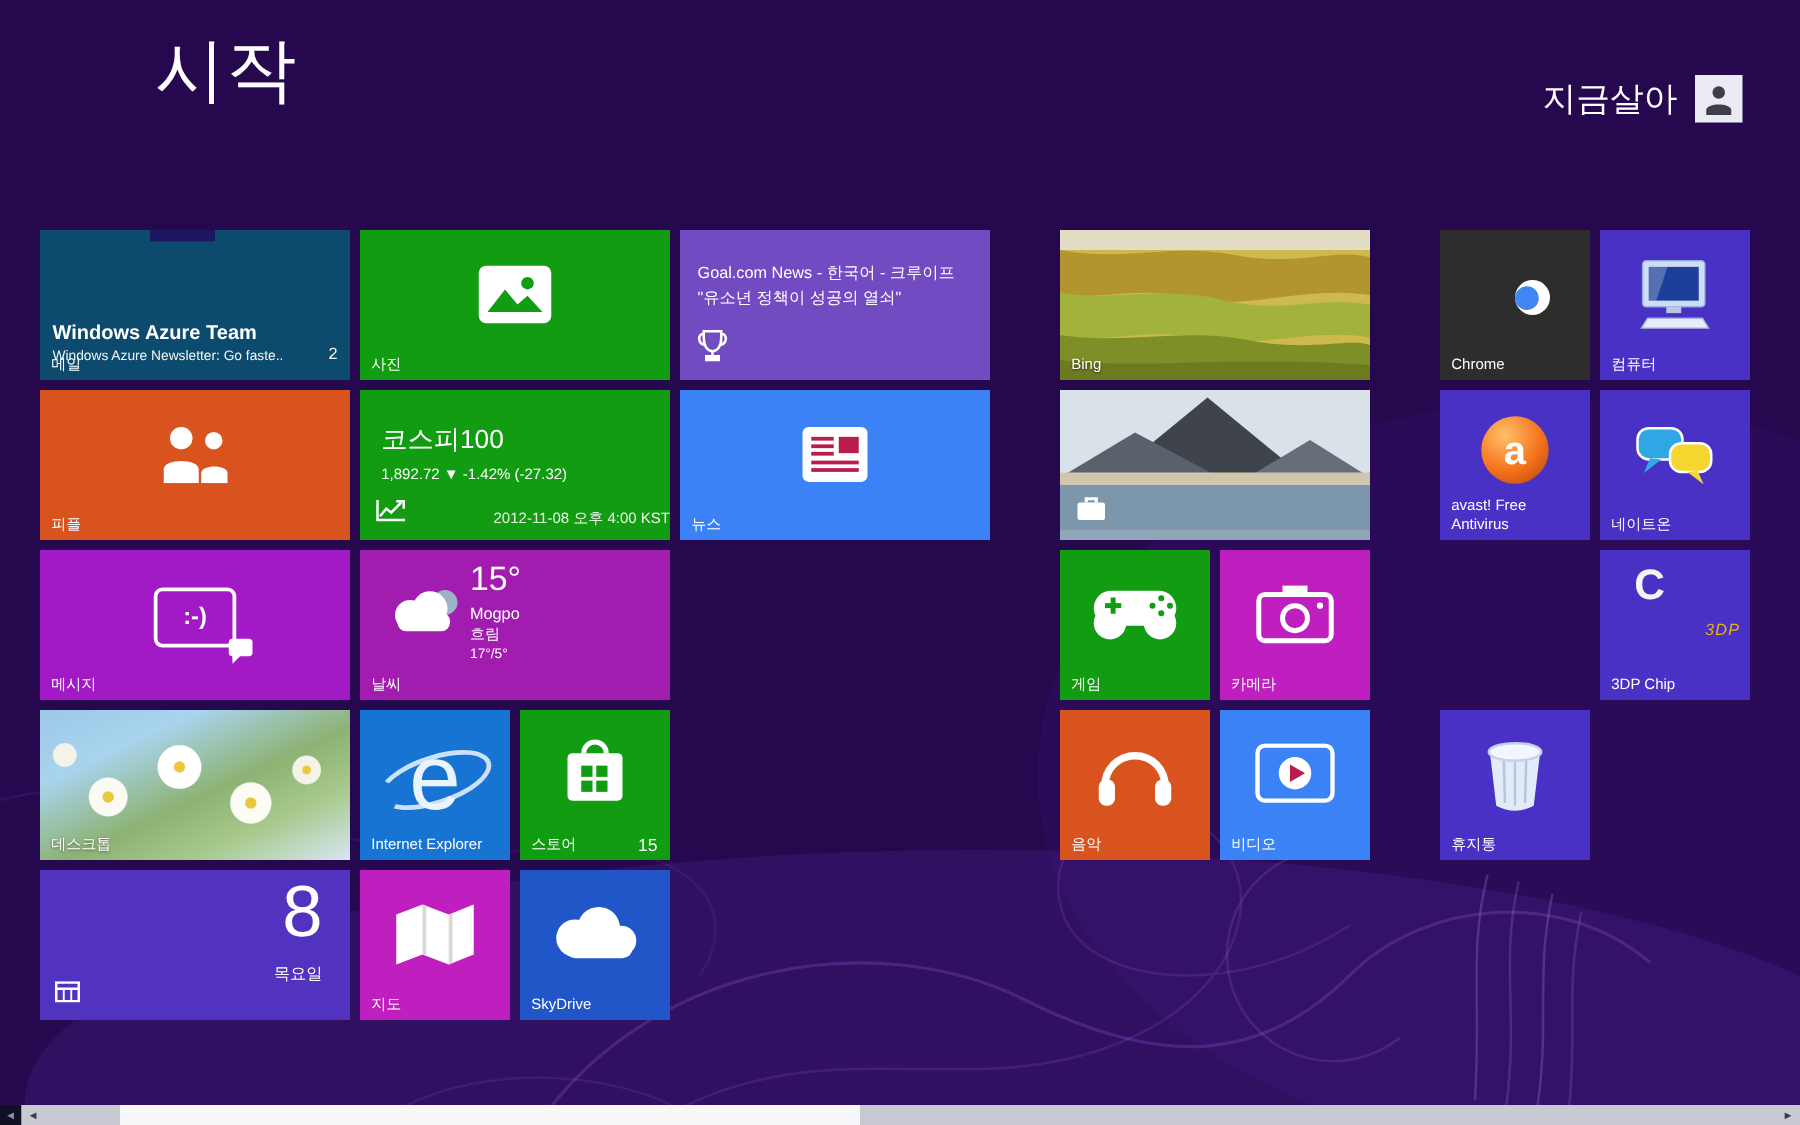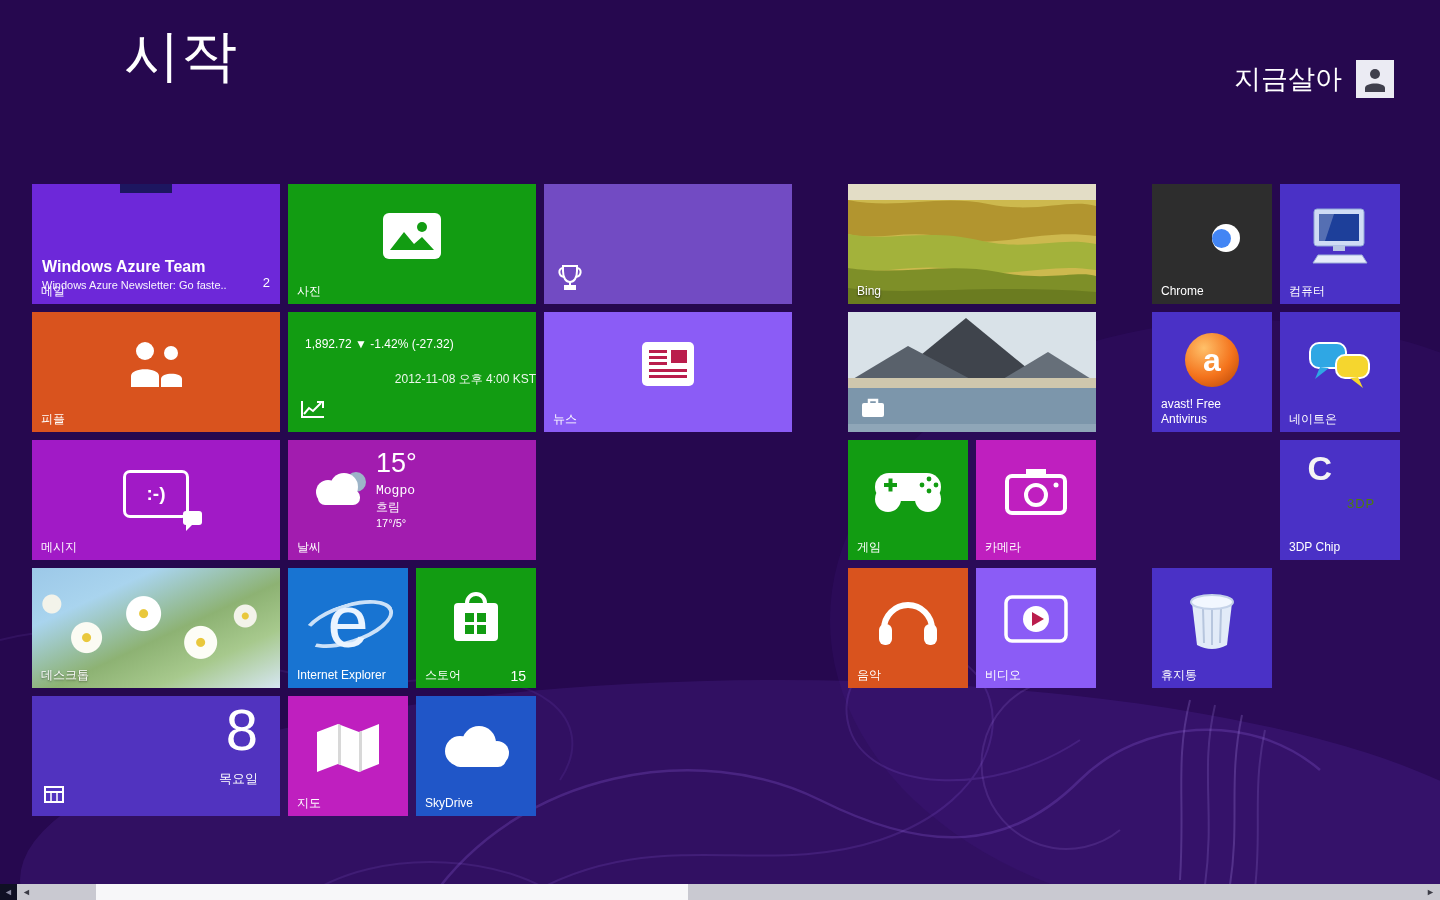--- a/index.html
+++ b/index.html
@@ -12,22 +12,22 @@
   .start-title{position:absolute;left:124px;top:19px;font-size:56px;font-weight:300;letter-spacing:1px;}
   .user-area{position:absolute;right:46px;top:60px;display:flex;align-items:center;gap:14px;cursor:pointer;}
   .user-name{font-size:27px;font-weight:300;}
   .avatar{width:38px;height:38px;background:#ebebf3;display:flex;align-items:center;justify-content:center;}
   
   .group{position:absolute;display:grid;gap:8px;}
   #group1{left:32px;top:184px;grid-template-columns:repeat(6,120px);grid-auto-rows:120px;}
   #group2{left:848px;top:184px;grid-template-columns:repeat(2,120px);grid-auto-rows:120px;}
   #group3{left:1152px;top:184px;grid-template-columns:repeat(2,120px);grid-auto-rows:120px;}
   .tile{position:relative;overflow:hidden;cursor:pointer;}
-  .teal{background:#6d28d9}.green{background:#129c12}.purple{background:#724bc3}
-  .orange{background:#d9531e}.crimson{background:#8b5cf6}.violet{background:#a11ac6}
+  .teal{background:#0c4a6e}.green{background:#129c12}.purple{background:#724bc3}
+  .orange{background:#d9531e}.crimson{background:#3b82f6}.violet{background:#a11ac6}
   .skyblue{background:#a21caf}.calpurple{background:#5133bf}.ieblue{background:#1874d2}
   .magenta{background:#bf1fbf}.sdblue{background:#2056c8}.dark{background:#2d2d2d}
   .accent{background:#4a31c6}
   .tl{position:absolute;left:9px;bottom:4px;right:10px;font-size:12px;line-height:1.3;}
   .brd{position:absolute;right:10px;bottom:4px;font-size:14px;}
   .cicon{position:absolute;left:50%;top:45%;transform:translate(-50%,-50%);}
   
   .mail-notch{position:absolute;left:88px;top:0;width:52px;height:9px;background:#1d1660;}
   .mail-body{position:absolute;left:10px;right:26px;bottom:13px;}
   .mail-sender{font-size:16px;font-weight:bold;margin-bottom:3px;white-space:nowrap;}
@@ -42,21 +42,21 @@
   .fin-quote{font-size:12px;margin-bottom:20px;}
   .fin-time{font-size:12px;opacity:.92;text-align:right;}
   
   .msg-bubble{width:60px;height:42px;border:3px solid #fff;border-radius:7px;display:flex;align-items:center;justify-content:center;font-size:19px;font-weight:bold;position:relative;}
   .msg-small{position:absolute;right:-16px;bottom:-10px;width:19px;height:14px;background:#fff;border-radius:3px;}
   .msg-small::after{content:"";position:absolute;left:3px;bottom:-6px;border:4px solid transparent;border-top-color:#fff;border-left-color:#fff;}
   
   .wx-cloud{position:absolute;left:18px;top:28px;}
   .wx{position:absolute;left:88px;top:6px;line-height:1.3;}
   .wx-temp{font-size:27px;font-weight:300;margin-bottom:2px;}
-  .wx-city{font-size:13px;font-family:Liberation Mono, monospace;}
+  .wx-city{font-size:13px;}
   .wx-cond{font-size:12px;}
   .wx-range{font-size:11px;}
   
   .desktop-img{background:
     radial-gradient(circle at 22% 58%, #e9c83c 0 4px, transparent 5px),
     radial-gradient(circle at 45% 38%, #e9c83c 0 4px, transparent 5px),
     radial-gradient(circle at 68% 62%, #e9c83c 0 4px, transparent 5px),
     radial-gradient(circle at 86% 40%, #e9c83c 0 3px, transparent 4px),
     radial-gradient(circle at 22% 58%, #fbfbf3 0 15px, transparent 16px),
     radial-gradient(circle at 45% 38%, #ffffff 0 17px, transparent 18px),
@@ -79,21 +79,21 @@
   
   .avast-ball{width:54px;height:54px;border-radius:50%;display:flex;align-items:center;justify-content:center;
     background:radial-gradient(circle at 35% 28%, #ffc069, #f4731c 55%, #b84708 95%);}
   .avast-a{font-size:32px;font-weight:bold;color:#fff;line-height:1;}
   
   .wmc-orb{position:relative;width:54px;height:54px;border-radius:50%;
     background:radial-gradient(circle at 32% 28%, #cdeb6e, #3aa93f 55%, #1e70b8 95%);}
   .wmc-orb::after{content:"";position:absolute;left:-9px;top:15px;width:70px;height:23px;border:3px solid rgba(255,255,255,.95);border-radius:50%;transform:rotate(-18deg);}
   
   .dp-box{width:62px;height:62px;background:#000;position:relative;}
-  .dp-top{position:absolute;left:7px;top:6px;font-size:13px;color:#4d7c0f;letter-spacing:1px;}
+  .dp-top{position:absolute;left:24px;top:6px;font-size:13px;color:#eab308;letter-spacing:1px;font-style:italic;}
   .dp-c{position:absolute;right:8px;bottom:2px;font-size:34px;font-weight:bold;color:#f4f4f4;}
   
   .scrollbar{position:absolute;left:0;top:884px;width:1440px;height:16px;background:#c9c9d1;display:flex;align-items:stretch;}
   .sb-corner{width:17px;background:#101024;display:flex;align-items:center;justify-content:center;color:#8a8aa2;font-size:9px;cursor:pointer;}
   .sb-btn{width:19px;display:flex;align-items:center;justify-content:center;color:#3c3c46;font-size:9px;cursor:pointer;}
   .sb-track{position:relative;flex:1;cursor:pointer;}
   .sb-thumb{position:absolute;left:60px;top:0;width:592px;height:16px;background:#f7f7f9;cursor:grab;}
 </style>
 </head>
 <body>
@@ -142,20 +142,24 @@
         <svg width="60" height="48" viewBox="0 0 60 48">
           <rect x="1" y="1" width="58" height="46" rx="6" fill="#fff"></rect>
           <circle cx="40" cy="15" r="5" fill="#129c12"></circle>
           <path d="M8,38 L22,20 L32,32 L40,25 L52,38 Z" fill="#129c12"></path>
         </svg>
       </span>
       <div class="tl">사진</div>
     </div>
 
     <div class="tile purple" style="grid-column:5/7;grid-row:1">
+      <div class="sports-text">
+        <div>Goal.com News - 한국어 - 크루이프</div>
+        <div>"유소년 정책이 성공의 열쇠"</div>
+      </div>
       <span class="corner-icon">
         <svg width="28" height="28" viewBox="0 0 28 28" fill="none" stroke="#fff" stroke-width="2">
           <path d="M7,3 h14 v5 c0,7 -3,11 -7,11 c-4,0 -7,-4 -7,-11 z"></path>
           <path d="M7,5 c-5,0 -5,8 1,9"></path>
           <path d="M21,5 c5,0 5,8 -1,9"></path>
           <line x1="14" y1="19" x2="14" y2="23"></line>
           <rect x="9" y="23" width="10" height="3" fill="#fff"></rect>
         </svg>
       </span>
     </div>
@@ -167,20 +171,21 @@
           <path d="M6,46 v-11 c0,-9 28,-9 28,0 v11 z" fill="#fff"></path>
           <circle cx="46" cy="12" r="7" fill="#fff"></circle>
           <path d="M36,46 v-8 c0,-7 21,-7 21,0 v8 z" fill="#fff"></path>
         </svg>
       </span>
       <div class="tl">피플</div>
     </div>
 
     <div class="tile green" style="grid-column:3/5;grid-row:2">
       <div class="fin">
+        <div class="fin-title">코스피100</div>
         <div class="fin-quote">
           <span>1,892.72</span>
           <span>▼ -1.42% (-27.32)</span>
         </div>
         <div class="fin-time">2012-11-08 오후 4:00 KST</div>
       </div>
       <span class="corner-icon">
         <svg width="26" height="20" viewBox="0 0 26 20">
           <path d="M2,2 V18 H24" stroke="#fff" stroke-width="2" fill="none"></path>
           <polyline points="4,15 9,9 13,12 21,4" stroke="#fff" stroke-width="2" fill="none"></polyline>

